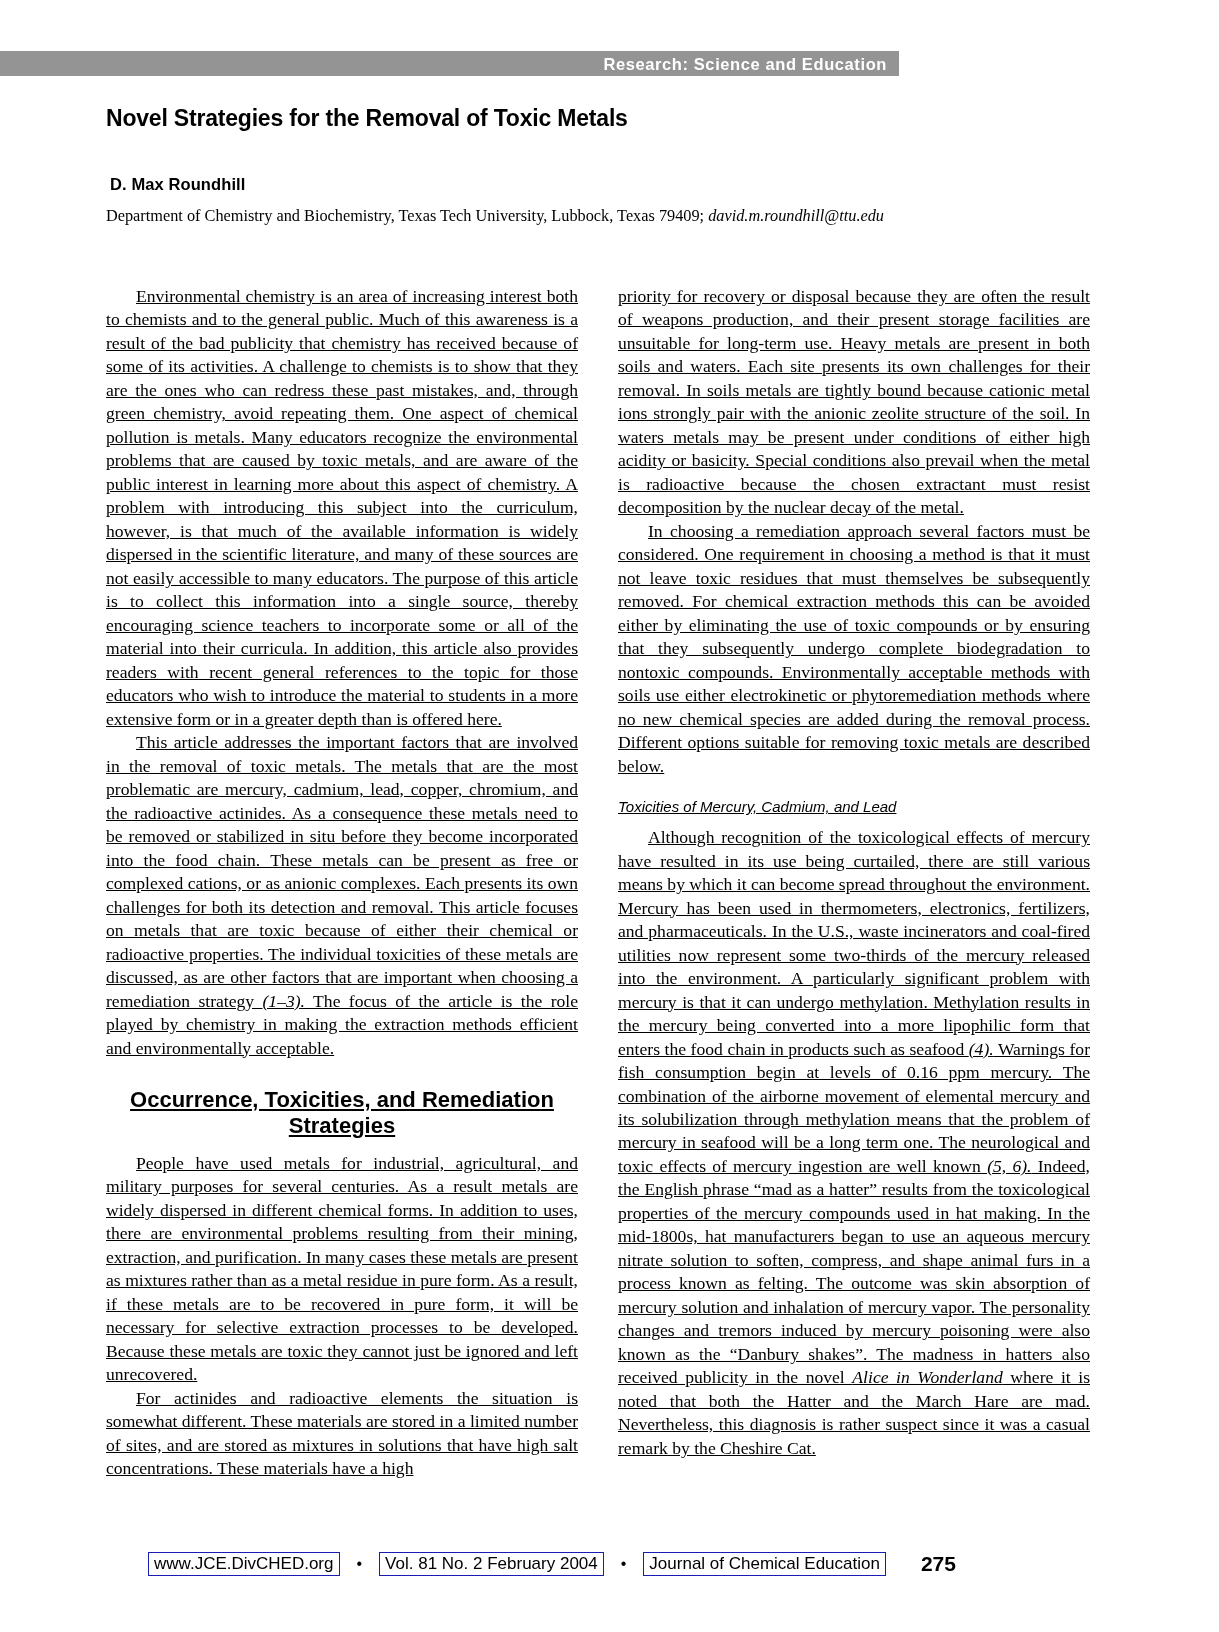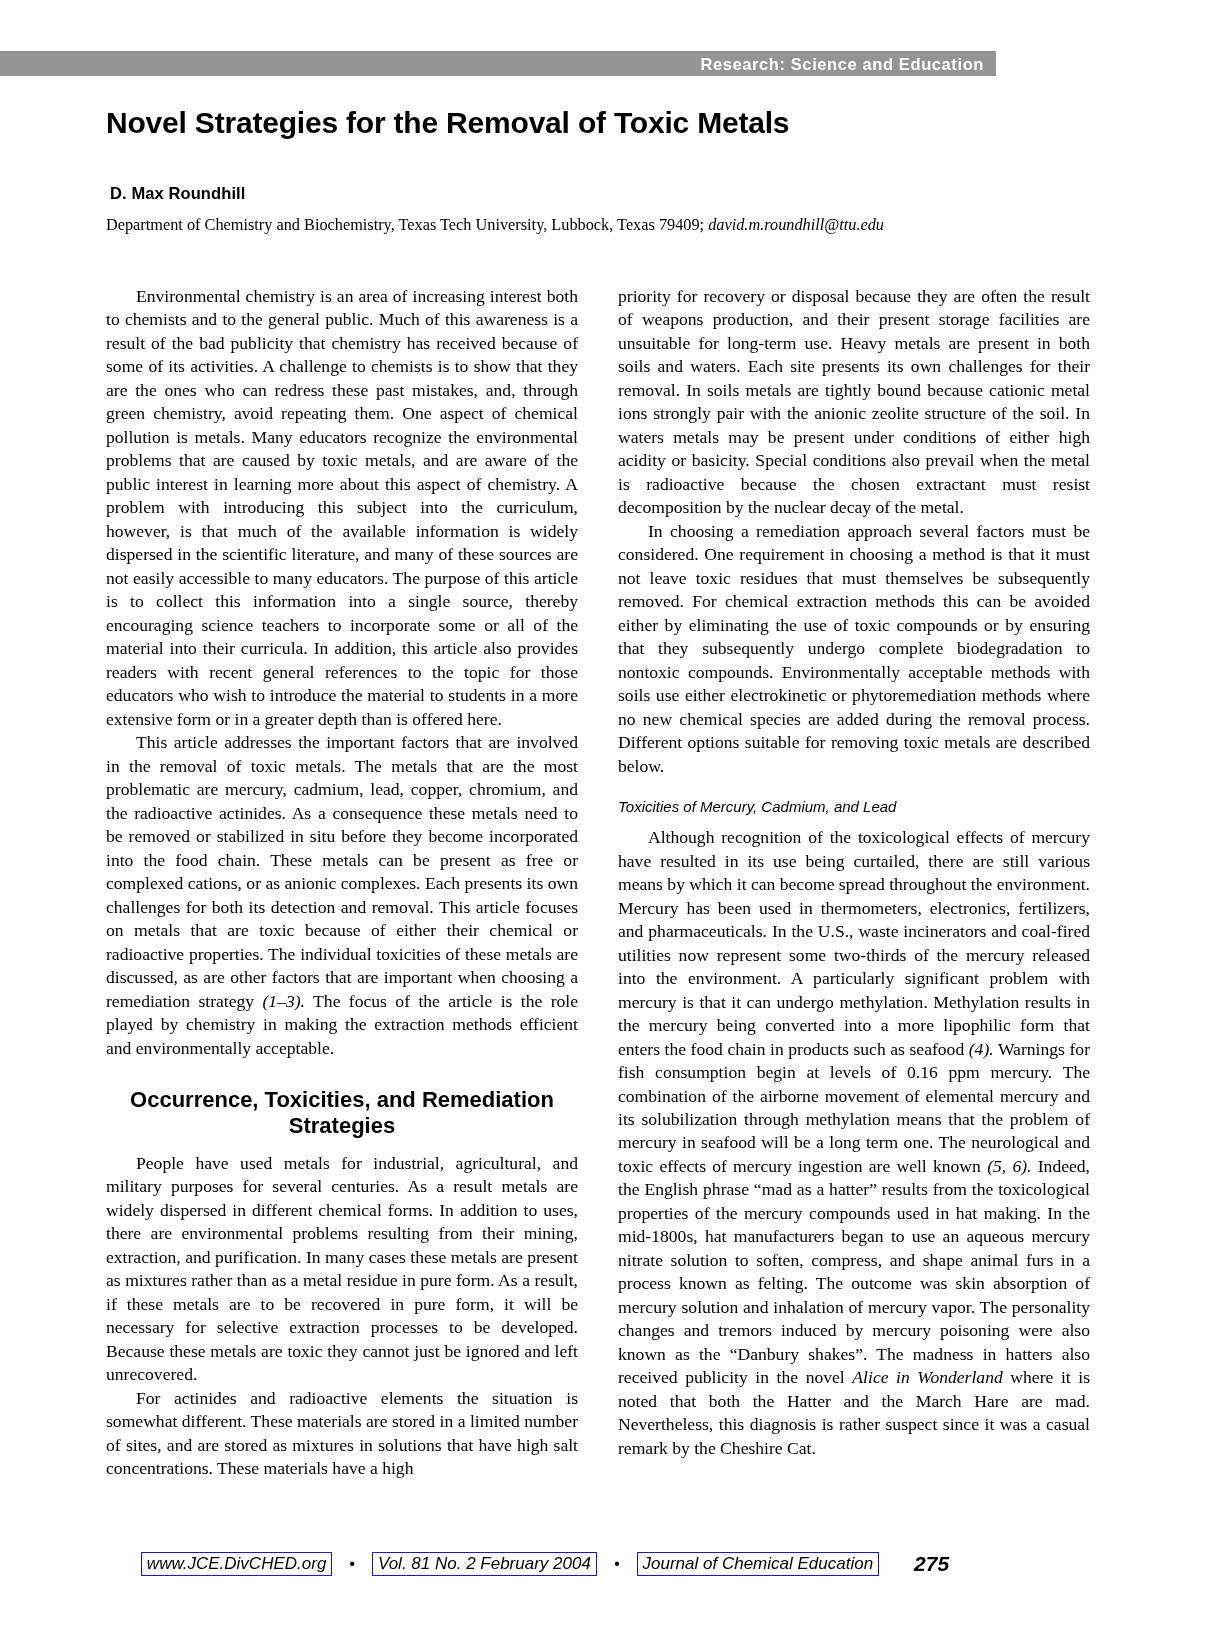--- a/index.html
+++ b/index.html
@@ -19,21 +19,21 @@
     background: #ffffff;
     overflow: hidden;
     box-sizing: border-box;
   }
 
   
   .runhead-band {
     position: absolute;
     left: 0;
     top: 51px;
-    width: 996px;
+    width: 899px;
     height: 25px;
     background: #949494;
   }
   .runhead-text {
     position: absolute;
     right: 12px;
     top: 50%;
     transform: translateY(-50%);
     font-family: "Liberation Sans", "DejaVu Sans", sans-serif;
     font-weight: bold;
@@ -46,21 +46,21 @@
   
   .title-block {
     position: absolute;
     left: 106px;
     top: 104px;
     width: 990px;
   }
   .article-title {
     font-family: "Liberation Sans", "DejaVu Sans", sans-serif;
     font-weight: bold;
-    font-size: 30px;
+    font-size: 23px;
     line-height: 1.28;
     letter-spacing: -0.2px;
     color: #000000;
     margin: 0;
   }
   .author-name {
     font-family: "Liberation Sans", "DejaVu Sans", sans-serif;
     font-weight: bold;
     font-size: 16.5px;
     letter-spacing: 0.1px;
@@ -82,20 +82,21 @@
   }
 
   
   .columns {
     position: absolute;
     left: 106px;
     top: 285px;
     width: 985px;
     display: flex;
     gap: 40px;
+    text-decoration: underline;
   }
   .col {
     width: 472px;
     flex: 0 0 472px;
   }
   .col p {
     margin: 0;
     font-family: "Liberation Serif", "DejaVu Serif", serif;
     font-size: 17.6px;
     line-height: 1.335;
@@ -126,28 +127,27 @@
     padding-top: 20px;
     padding-bottom: 11px;
     text-align: left;
     color: #000000;
   }
   .it { font-style: italic; }
 
   
   .footer {
     position: absolute;
-    left: 10px;
+    left: 17px;
     top: 1552px;
     width: 1070px;
     display: flex;
     align-items: center;
     justify-content: center;
     gap: 17px;
-    font-style: italic;
   }
   .footer-box {
     border: 1.6px solid #1a1ab4;
     padding: 1px 5px 2px 5px;
     font-family: "Liberation Sans", "DejaVu Sans", sans-serif;
     font-size: 17px;
     line-height: 1.12;
     color: #000000;
     white-space: nowrap;
   }

